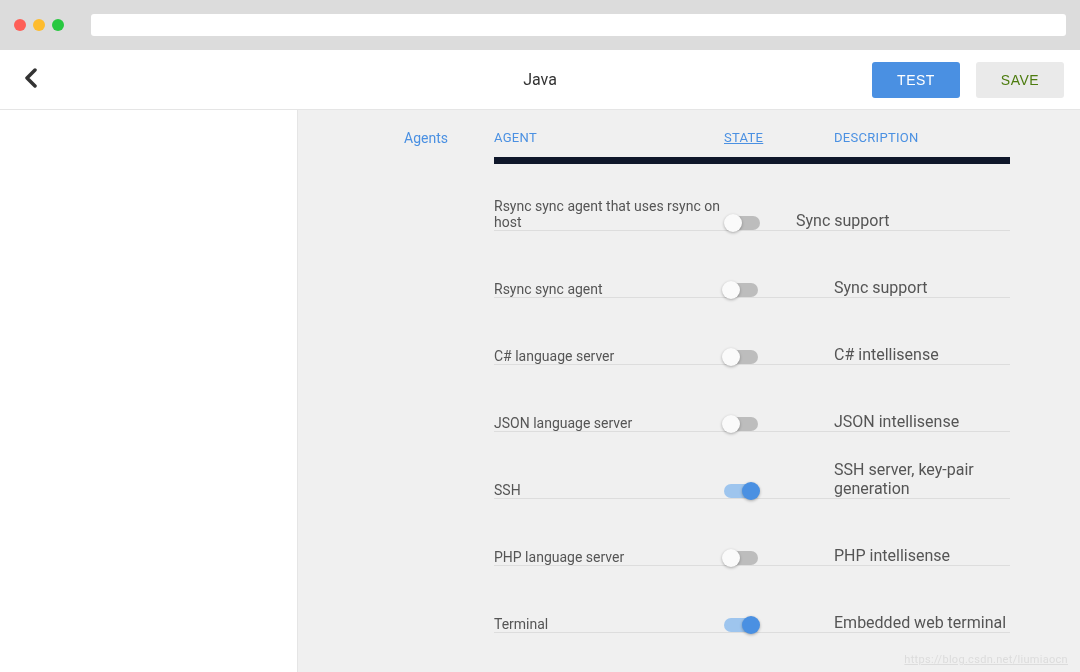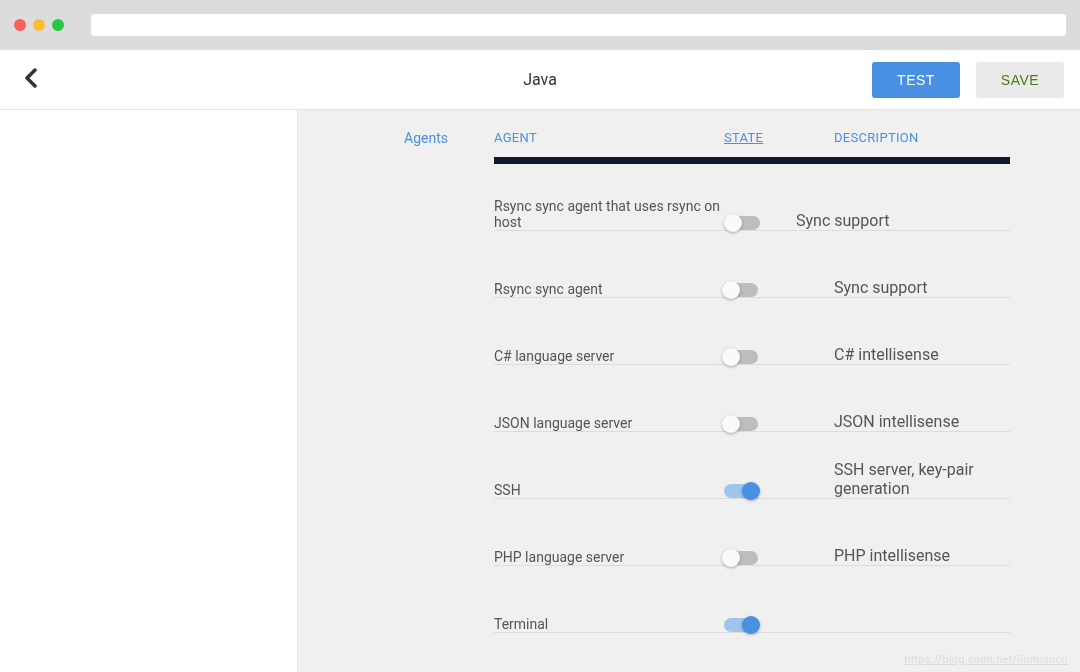--- a/index.html
+++ b/index.html
@@ -261,20 +261,21 @@
               </div>
               <div class="col-desc">PHP intellisense</div>
             </div>
             <div class="trow">
               <div class="col-agent">Terminal</div>
               <div class="col-state-cell">
                 <div class="toggle on">
                   <div class="knob"></div>
                 </div>
               </div>
+              <div class="col-desc">Embedded web terminal</div>
             </div>
             <div class="trow">
               <div class="col-agent">File Sync</div>
               <div class="col-state-cell">
                 <div class="toggle">
                   <div class="knob"></div>
                 </div>
               </div>
               <div class="col-desc">Unison File Synchronizer</div>
             </div>

